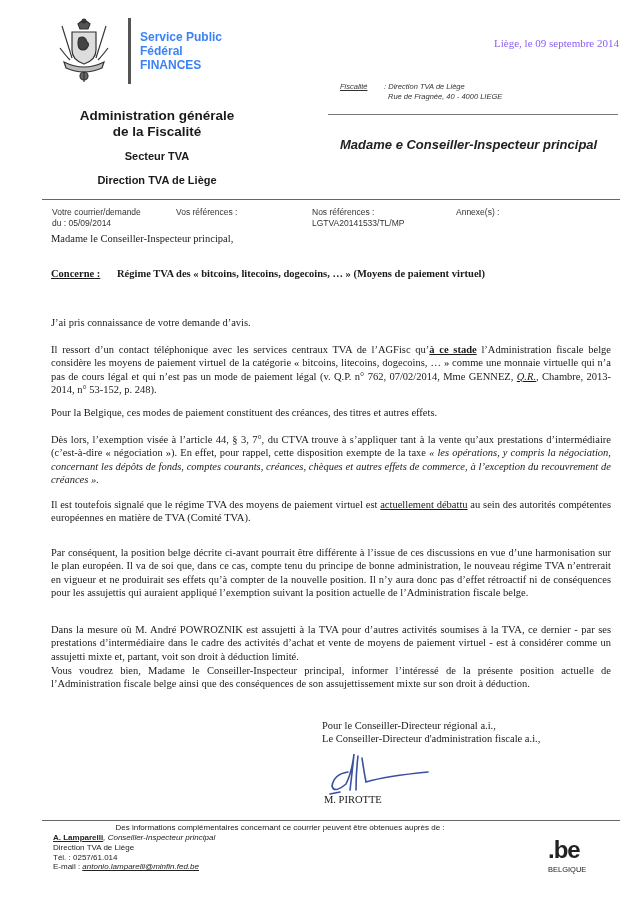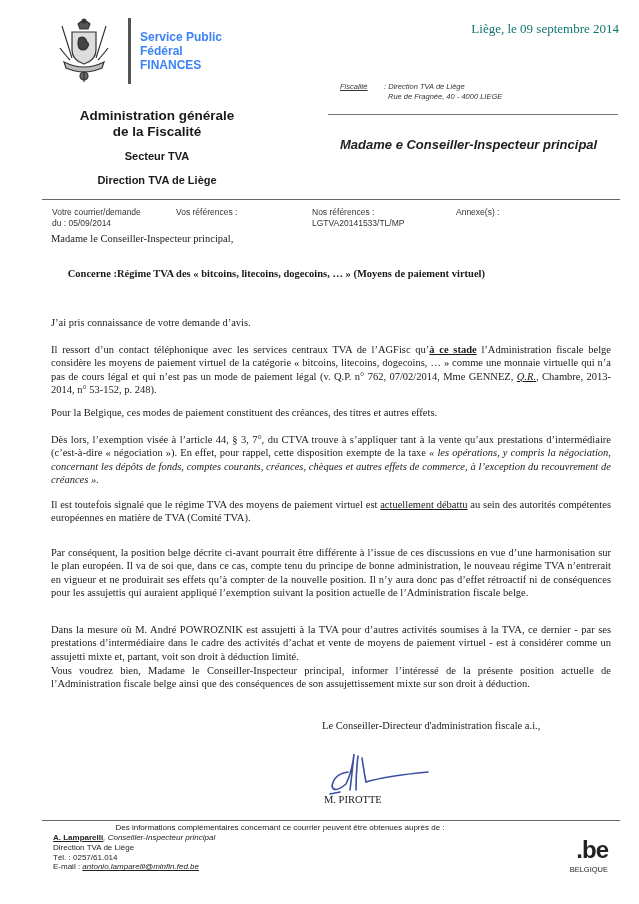--- a/index.html
+++ b/index.html
@@ -5,21 +5,21 @@
   html, body { margin: 0; padding: 0; background: #ffffff; }
   body { width: 639px; height: 904px; position: relative; overflow: hidden; color: #1a1a1a; }
   .sans { font-family: "Liberation Sans", "DejaVu Sans", sans-serif; }
   .serif { font-family: "Liberation Serif", "DejaVu Serif", serif; }
   .abs { position: absolute; }
 
   
   #crest { left: 52px; top: 18px; width: 64px; height: 66px; }
   #vbar { left: 128px; top: 18px; width: 3px; height: 66px; background: #555; }
   #spf { left: 140px; top: 30px; font-size: 12px; font-weight: bold; line-height: 14px; color: #3b82f6; }
-  #date { right: 20px; top: 21px; font-size: 13px; color: #0f766e; }
+  #date { right: 20px; top: 37px; font-size: 11px; color: #8b5cf6; }
 
   #admin { left: 62px; top: 108px; width: 190px; text-align: center; font-size: 13.5px; font-weight: bold; line-height: 16px; }
   #secteur { left: 62px; top: 150px; width: 190px; text-align: center; font-size: 11px; font-weight: bold; }
   #direction { left: 62px; top: 174px; width: 190px; text-align: center; font-size: 11px; font-weight: bold; }
 
   #expediteur { left: 340px; top: 82px; font-size: 7.5px; font-style: italic; line-height: 9.5px; color: #333; }
   #expediteur .lbl { text-decoration: underline; display: inline-block; width: 42px; }
   #expediteur .indent { padding-left: 48px; }
   #hr1 { left: 328px; top: 114px; width: 290px; height: 1px; background: #777; }
 
@@ -29,21 +29,21 @@
 
   .refs { top: 207px; font-size: 8.5px; line-height: 11px; color: #333; }
   #ref1 { left: 52px; }
   #ref2 { left: 176px; }
   #ref3 { left: 312px; }
   #ref4 { left: 456px; }
 
   #salutation { left: 51px; top: 233px; font-size: 10.5px; }
 
   #concerne { left: 51px; top: 264px; font-size: 10.5px; font-weight: bold; line-height: 19px; }
-  #concerne .lbl { display: inline-block; width: 66px; text-align: right; }
+  #concerne .lbl { text-decoration: underline; display: inline-block; width: 66px; }
   #concerne .c2 { padding-left: 69px; }
 
   .body { left: 51px; width: 560px; font-size: 10.5px; line-height: 13.3px; text-align: justify; color: #1a1a1a; }
   #p1 { top: 316px; }
   #p2 { top: 343px; }
   #p3 { top: 406px; }
   #p4 { top: 433px; }
   #p5 { top: 498px; }
   #p6 { top: 546px; }
   #p7 { top: 623px; }
@@ -55,21 +55,21 @@
   #sign { left: 322px; top: 719px; font-size: 10.5px; line-height: 13.3px; }
   #signature { left: 328px; top: 752px; width: 110px; height: 45px; }
   #signer { left: 324px; top: 794px; font-size: 10.5px; }
 
   #hr3 { left: 42px; top: 820px; width: 578px; height: 1px; background: #666; }
   #footer-info { left: 0; width: 560px; text-align: center; top: 823px; font-size: 8px; color: #222; }
   #contact { left: 53px; top: 833px; font-size: 8px; line-height: 9.8px; color: #222; }
   #contact .name { font-weight: bold; text-decoration: underline; text-align: right; }
   #contact .email { font-style: italic; text-decoration: underline; }
 
-  #belogo { left: 548px; top: 838px; width: 60px; text-align: right; }
+  #belogo { left: 548px; top: 838px; width: 60px; text-align: left; }
   #belogo .be { font-size: 24px; font-weight: bold; letter-spacing: -1px; line-height: 24px; color: #222; }
   #belogo .bel { font-size: 7.5px; font-weight: normal; color: #222; margin-top: 3px; }
 </style>
 </head>
 <body>
 
 <div class="abs" id="crest">
   <svg width="64" height="66" viewBox="0 0 64 66">
     <g fill="none" stroke="#333" stroke-width="1.2">
       <path d="M26 6 q6 -6 12 0 l-2 5 h-8 z" fill="#555"></path>
@@ -138,20 +138,21 @@
 <div class="abs serif body" id="p1">J’ai pris connaissance de votre demande d’avis.</div>
 <div class="abs serif body" id="p2"><span>Il ressort d’un contact téléphonique avec les services centraux TVA de l’AGFisc qu’</span><span class="ub">à ce stade</span><span> l’Administration fiscale belge considère les moyens de paiement virtuel de la catégorie « bitcoins, litecoins, dogecoins, … » comme une monnaie virtuelle qui n’a pas de cours légal et qui n’est pas un mode de paiement légal (v. Q.P. n° 762, 07/02/2014, Mme GENNEZ, </span><span class="it u">Q.R.</span><span>, Chambre, 2013-2014, n° 53-152, p. 248).</span></div>
 <div class="abs serif body" id="p3">Pour la Belgique, ces modes de paiement constituent des créances, des titres et autres effets.</div>
 <div class="abs serif body" id="p4"><span>Dès lors, l’exemption visée à l’article 44, § 3, 7°, du CTVA trouve à s’appliquer tant à la vente qu’aux prestations d’intermédiaire (c’est-à-dire « négociation »). En effet, pour rappel, cette disposition exempte de la taxe </span><span class="it">« les opérations, y compris la négociation, concernant les dépôts de fonds, comptes courants, créances, chèques et autres effets de commerce, à l’exception du recouvrement de créances ».</span></div>
 <div class="abs serif body" id="p5"><span>Il est toutefois signalé que le régime TVA des moyens de paiement virtuel est </span><span class="u">actuellement débattu</span><span> au sein des autorités compétentes européennes en matière de TVA (Comité TVA).</span></div>
 <div class="abs serif body" id="p6">Par conséquent, la position belge décrite ci-avant pourrait être différente à l’issue de ces discussions en vue d’une harmonisation sur le plan européen. Il va de soi que, dans ce cas, compte tenu du principe de bonne administration, le nouveau régime TVA n’entrerait en vigueur et ne produirait ses effets qu’à compter de la nouvelle position. Il n’y aura donc pas d’effet rétroactif ni de conséquences pour les assujettis qui auraient appliqué l’exemption suivant la position actuelle de l’Administration fiscale belge.</div>
 <div class="abs serif body" id="p7">Dans la mesure où M. André POWROZNIK est assujetti à la TVA pour d’autres activités soumises à la TVA, ce dernier - par ses prestations d’intermédiaire dans le cadre des activités d’achat et vente de moyens de paiement virtuel - est à considérer comme un assujetti mixte et, partant, voit son droit à déduction limité.</div>
 <div class="abs serif body" id="p8">Vous voudrez bien, Madame le Conseiller-Inspecteur principal, informer l’intéressé de la présente position actuelle de l’Administration fiscale belge ainsi que des conséquences de son assujettissement mixte sur son droit à déduction.</div>
 
 <div class="abs serif" id="sign">
+  <div>Pour le Conseiller-Directeur régional a.i.,</div>
   <div>Le Conseiller-Directeur d'administration fiscale a.i.,</div>
 </div>
 <div class="abs" id="signature">
   <svg width="110" height="45" viewBox="0 0 110 45">
     <g fill="none" stroke="#3b4fa0" stroke-width="1.6" stroke-linecap="round">
       <path d="M20 20 q-14 2 -16 14 q2 8 14 -2 q6 -12 8 -30 q-2 20 -4 36"></path>
       <path d="M30 4 q-2 16 -2 34"></path>
       <path d="M34 6 q2 14 4 24 q20 -6 62 -10"></path>
       <path d="M2 42 l10 -2"></path>
     </g>

